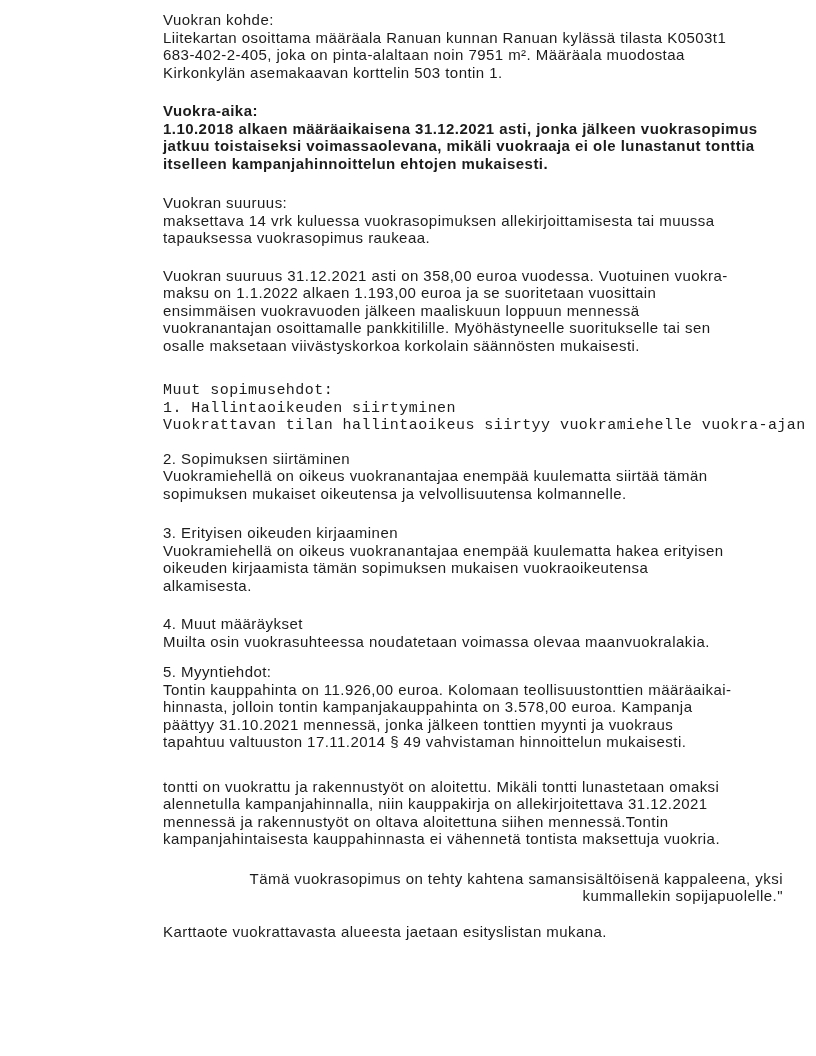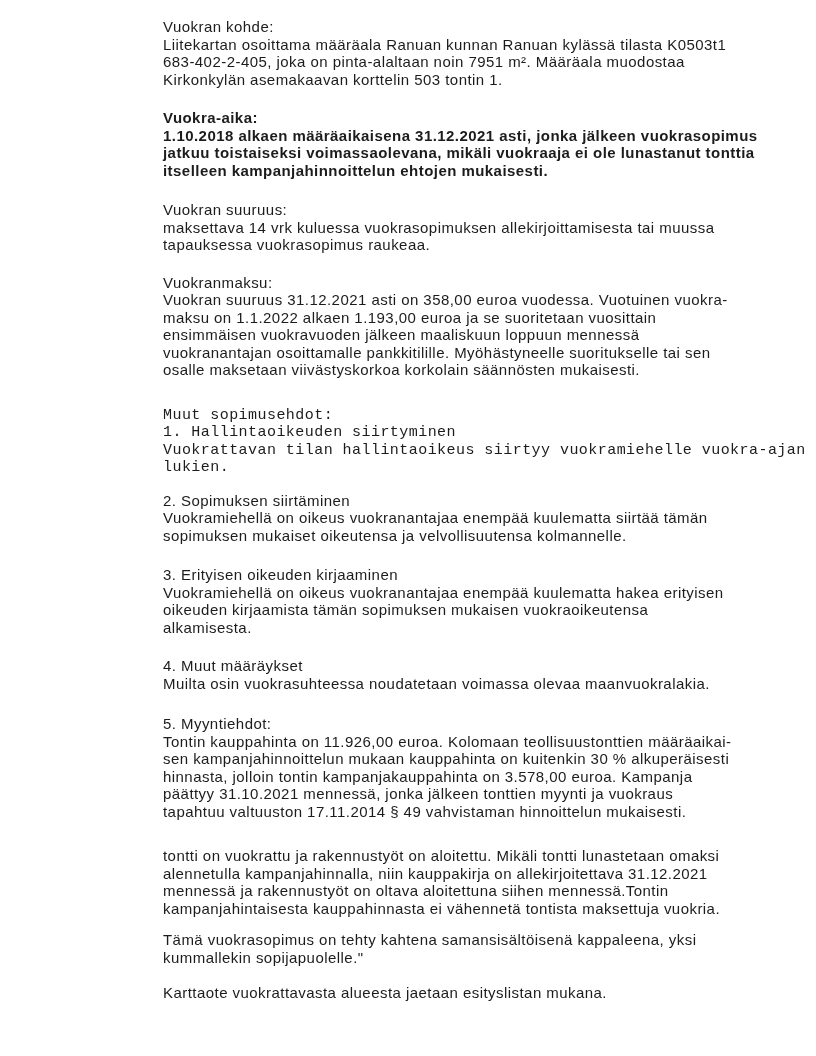--- a/index.html
+++ b/index.html
@@ -10,41 +10,41 @@
   #page {
     position: relative;
     width: 816px;
     height: 1056px;
     background: #ffffff;
     overflow: hidden;
   }
   #doc-body {
     position: absolute;
     left: 163px;
-    top: 18px;
+    top: 11px;
     width: 620px;
     color: #1c1c1c;
     font-family: "Liberation Sans", "DejaVu Sans", sans-serif;
     font-size: 15px;
     line-height: 17.5px;
     letter-spacing: 0.45px;
   }
   .para { margin: 0; }
   .line { white-space: pre; }
   
   .para:nth-child(2)  { margin-top: 21px; font-weight: bold; }
   .para:nth-child(3)  { margin-top: 22px; }
   .para:nth-child(4)  { margin-top: 20px; }
   .para:nth-child(5)  { margin-top: 28px; font-family: Liberation Mono, monospace; }
   .para:nth-child(6)  { margin-top: 15px; }
   .para:nth-child(7)  { margin-top: 22px; }
   .para:nth-child(8)  { margin-top: 21px; }
-  .para:nth-child(9)  { margin-top: 23px; }
+  .para:nth-child(9)  { margin-top: 13px; }
   .para:nth-child(10) { margin-top: 27px; }
-  .para:nth-child(11) { margin-top: 14px; }
+  .para:nth-child(11) { margin-top: 22px; text-align: right; }
   .para:nth-child(12) { margin-top: 18px; }
 </style>
 </head>
 <body>
 
 <div id="page">
   <div id="doc-body">
       <div class="para">
         <div class="line">Vuokran kohde:</div>
         <div class="line">Liitekartan osoittama määräala Ranuan kunnan Ranuan kylässä tilasta K0503t1</div>
@@ -56,52 +56,49 @@
         <div class="line">1.10.2018 alkaen määräaikaisena 31.12.2021 asti, jonka jälkeen vuokrasopimus</div>
         <div class="line">jatkuu toistaiseksi voimassaolevana, mikäli vuokraaja ei ole lunastanut tonttia</div>
         <div class="line">itselleen kampanjahinnoittelun ehtojen mukaisesti.</div>
       </div>
       <div class="para">
         <div class="line">Vuokran suuruus:</div>
         <div class="line">maksettava 14 vrk kuluessa vuokrasopimuksen allekirjoittamisesta tai muussa</div>
         <div class="line">tapauksessa vuokrasopimus raukeaa.</div>
       </div>
       <div class="para">
-        <div class="line">Vuokranmaksu:</div>
         <div class="line">Vuokran suuruus 31.12.2021 asti on 358,00 euroa vuodessa. Vuotuinen vuokra-</div>
         <div class="line">maksu on 1.1.2022 alkaen 1.193,00 euroa ja se suoritetaan vuosittain</div>
         <div class="line">ensimmäisen vuokravuoden jälkeen maaliskuun loppuun mennessä</div>
         <div class="line">vuokranantajan osoittamalle pankkitilille. Myöhästyneelle suoritukselle tai sen</div>
         <div class="line">osalle maksetaan viivästyskorkoa korkolain säännösten mukaisesti.</div>
       </div>
       <div class="para">
         <div class="line">Muut sopimusehdot:</div>
         <div class="line">1. Hallintaoikeuden siirtyminen</div>
         <div class="line">Vuokrattavan tilan hallintaoikeus siirtyy vuokramiehelle vuokra-ajan alkamisesta</div>
-        <div class="line">lukien.</div>
       </div>
       <div class="para">
         <div class="line">2. Sopimuksen siirtäminen</div>
         <div class="line">Vuokramiehellä on oikeus vuokranantajaa enempää kuulematta siirtää tämän</div>
         <div class="line">sopimuksen mukaiset oikeutensa ja velvollisuutensa kolmannelle.</div>
       </div>
       <div class="para">
         <div class="line">3. Erityisen oikeuden kirjaaminen</div>
         <div class="line">Vuokramiehellä on oikeus vuokranantajaa enempää kuulematta hakea erityisen</div>
         <div class="line">oikeuden kirjaamista tämän sopimuksen mukaisen vuokraoikeutensa</div>
         <div class="line">alkamisesta.</div>
       </div>
       <div class="para">
         <div class="line">4. Muut määräykset</div>
         <div class="line">Muilta osin vuokrasuhteessa noudatetaan voimassa olevaa maanvuokralakia.</div>
       </div>
       <div class="para">
         <div class="line">5. Myyntiehdot:</div>
         <div class="line">Tontin kauppahinta on 11.926,00 euroa. Kolomaan teollisuustonttien määräaikai-</div>
-        <div class="line">sen kampanjahinnoittelun mukaan kauppahinta on kuitenkin 30 % alkuperäisesti</div>
         <div class="line">hinnasta, jolloin tontin kampanjakauppahinta on 3.578,00 euroa. Kampanja</div>
         <div class="line">päättyy 31.10.2021 mennessä, jonka jälkeen tonttien myynti ja vuokraus</div>
         <div class="line">tapahtuu valtuuston 17.11.2014 § 49 vahvistaman hinnoittelun mukaisesti.</div>
       </div>
       <div class="para">
         <div class="line">tontti on vuokrattu ja rakennustyöt on aloitettu. Mikäli tontti lunastetaan omaksi</div>
         <div class="line">alennetulla kampanjahinnalla, niin kauppakirja on allekirjoitettava 31.12.2021</div>
         <div class="line">mennessä ja rakennustyöt on oltava aloitettuna siihen mennessä.Tontin</div>
         <div class="line">kampanjahintaisesta kauppahinnasta ei vähennetä tontista maksettuja vuokria.</div>
       </div>

